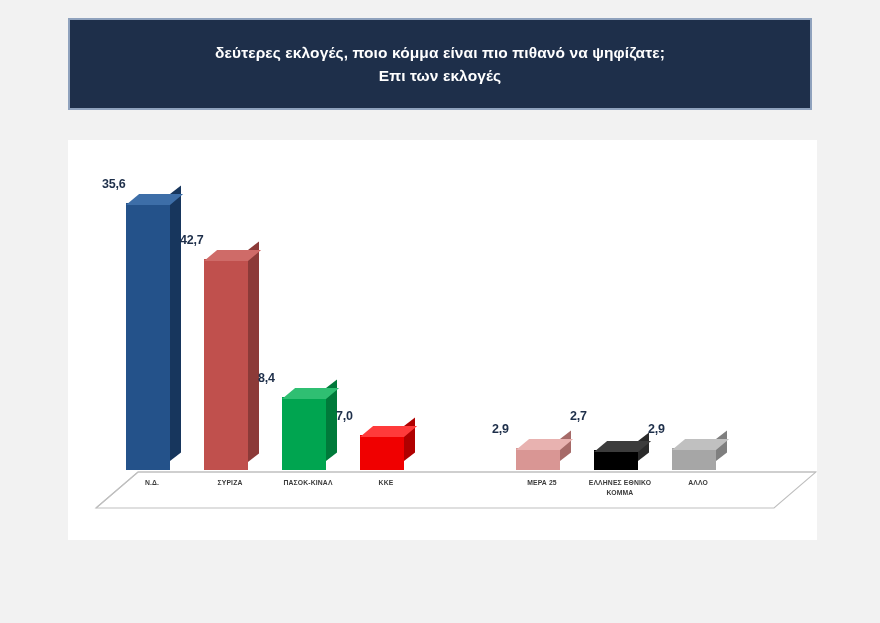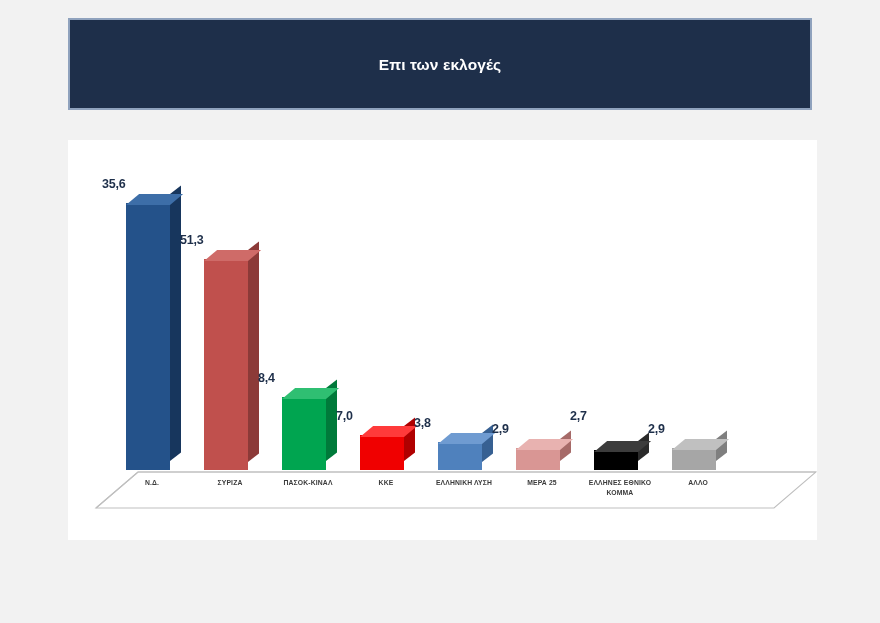--- a/index.html
+++ b/index.html
@@ -139,20 +139,21 @@
     width: 880px;
     height: 83px;
   }
 </style>
 </head>
 <body>
 
 <div id="page">
 
   <div id="title-banner">
+    <div class="tline">δεύτερες εκλογές, ποιο κόμμα είναι πιο πιθανό να ψηφίζατε;</div>
     <div class="tline">Επι των εκλογές</div>
   </div>
 
   <div id="chart-card">
 
     <svg id="floor" viewBox="0 0 749 400">
       <polygon points="28,368 70,332 748,332 706,368" fill="#ffffff" stroke="#bfbfbf" stroke-width="1.1"></polygon>
       <line x1="70" y1="332" x2="748" y2="332" stroke="#bfbfbf" stroke-width="1.1"></line>
       <line x1="28" y1="368" x2="70" y2="332" stroke="#bfbfbf" stroke-width="1.1"></line>
     </svg>
@@ -168,21 +169,21 @@
           <div class="bar-label">
             <div>Ν.Δ.</div>
           </div>
         </div>
         <div class="bar-slot" style="left: 96px;">
           <div class="bar-wrap" style="height: 211.5px;">
             <div class="bar-side" style="background: rgb(140, 58, 56);"></div>
             <div class="bar-front" style="background: rgb(192, 80, 77);"></div>
             <div class="bar-top" style="background: rgb(207, 107, 104);"></div>
           </div>
-          <div class="bar-value" style="bottom: 223.5px;">51,3</div>
+          <div class="bar-value" style="bottom: 223.5px;">42,7</div>
           <div class="bar-label">
             <div>ΣΥΡΙΖΑ</div>
           </div>
         </div>
         <div class="bar-slot" style="left: 174px;">
           <div class="bar-wrap" style="height: 72.75px;">
             <div class="bar-side" style="background: rgb(0, 122, 58);"></div>
             <div class="bar-front" style="background: rgb(0, 165, 80);"></div>
             <div class="bar-top" style="background: rgb(47, 191, 114);"></div>
           </div>
@@ -195,31 +196,20 @@
           <div class="bar-wrap" style="height: 35.25px;">
             <div class="bar-side" style="background: rgb(176, 0, 0);"></div>
             <div class="bar-front" style="background: rgb(240, 0, 0);"></div>
             <div class="bar-top" style="background: rgb(255, 58, 58);"></div>
           </div>
           <div class="bar-value" style="bottom: 47.25px;">7,0</div>
           <div class="bar-label">
             <div>ΚΚΕ</div>
           </div>
         </div>
-        <div class="bar-slot" style="left: 330px;">
-          <div class="bar-wrap" style="height: 28.5px;">
-            <div class="bar-side" style="background: rgb(55, 96, 146);"></div>
-            <div class="bar-front" style="background: rgb(79, 129, 189);"></div>
-            <div class="bar-top" style="background: rgb(111, 155, 209);"></div>
-          </div>
-          <div class="bar-value" style="bottom: 40.5px;">3,8</div>
-          <div class="bar-label">
-            <div>ΕΛΛΗΝΙΚΗ ΛΥΣΗ</div>
-          </div>
-        </div>
         <div class="bar-slot" style="left: 408px;">
           <div class="bar-wrap" style="height: 21.75px;">
             <div class="bar-side" style="background: rgb(166, 106, 104);"></div>
             <div class="bar-front" style="background: rgb(217, 150, 148);"></div>
             <div class="bar-top" style="background: rgb(232, 178, 176);"></div>
           </div>
           <div class="bar-value" style="bottom: 33.75px;">2,9</div>
           <div class="bar-label">
             <div>ΜΕΡΑ 25</div>
           </div>

